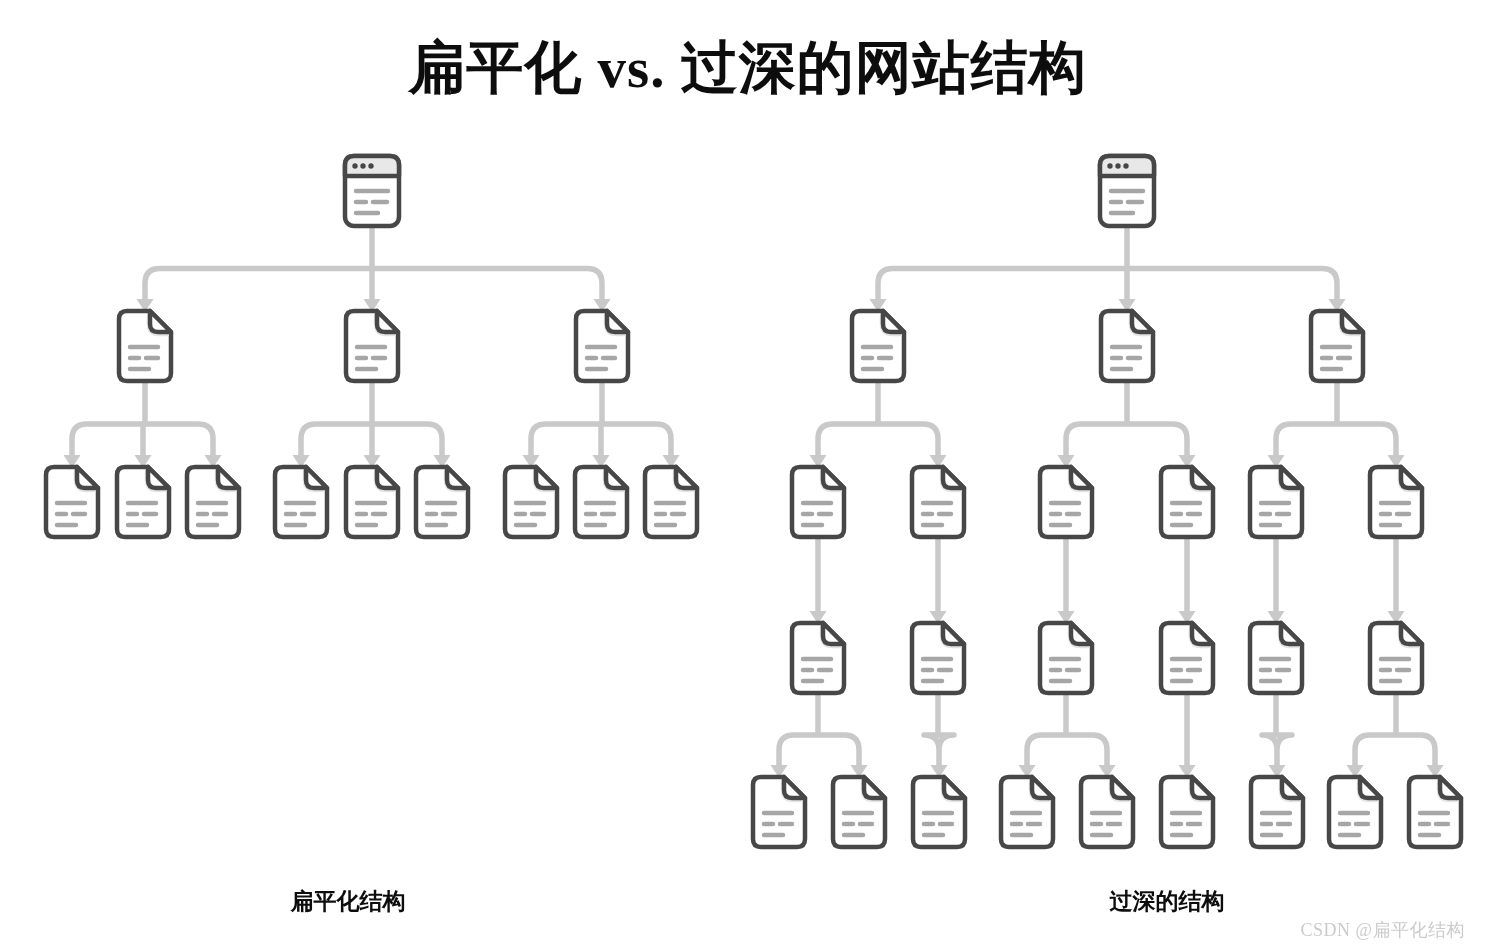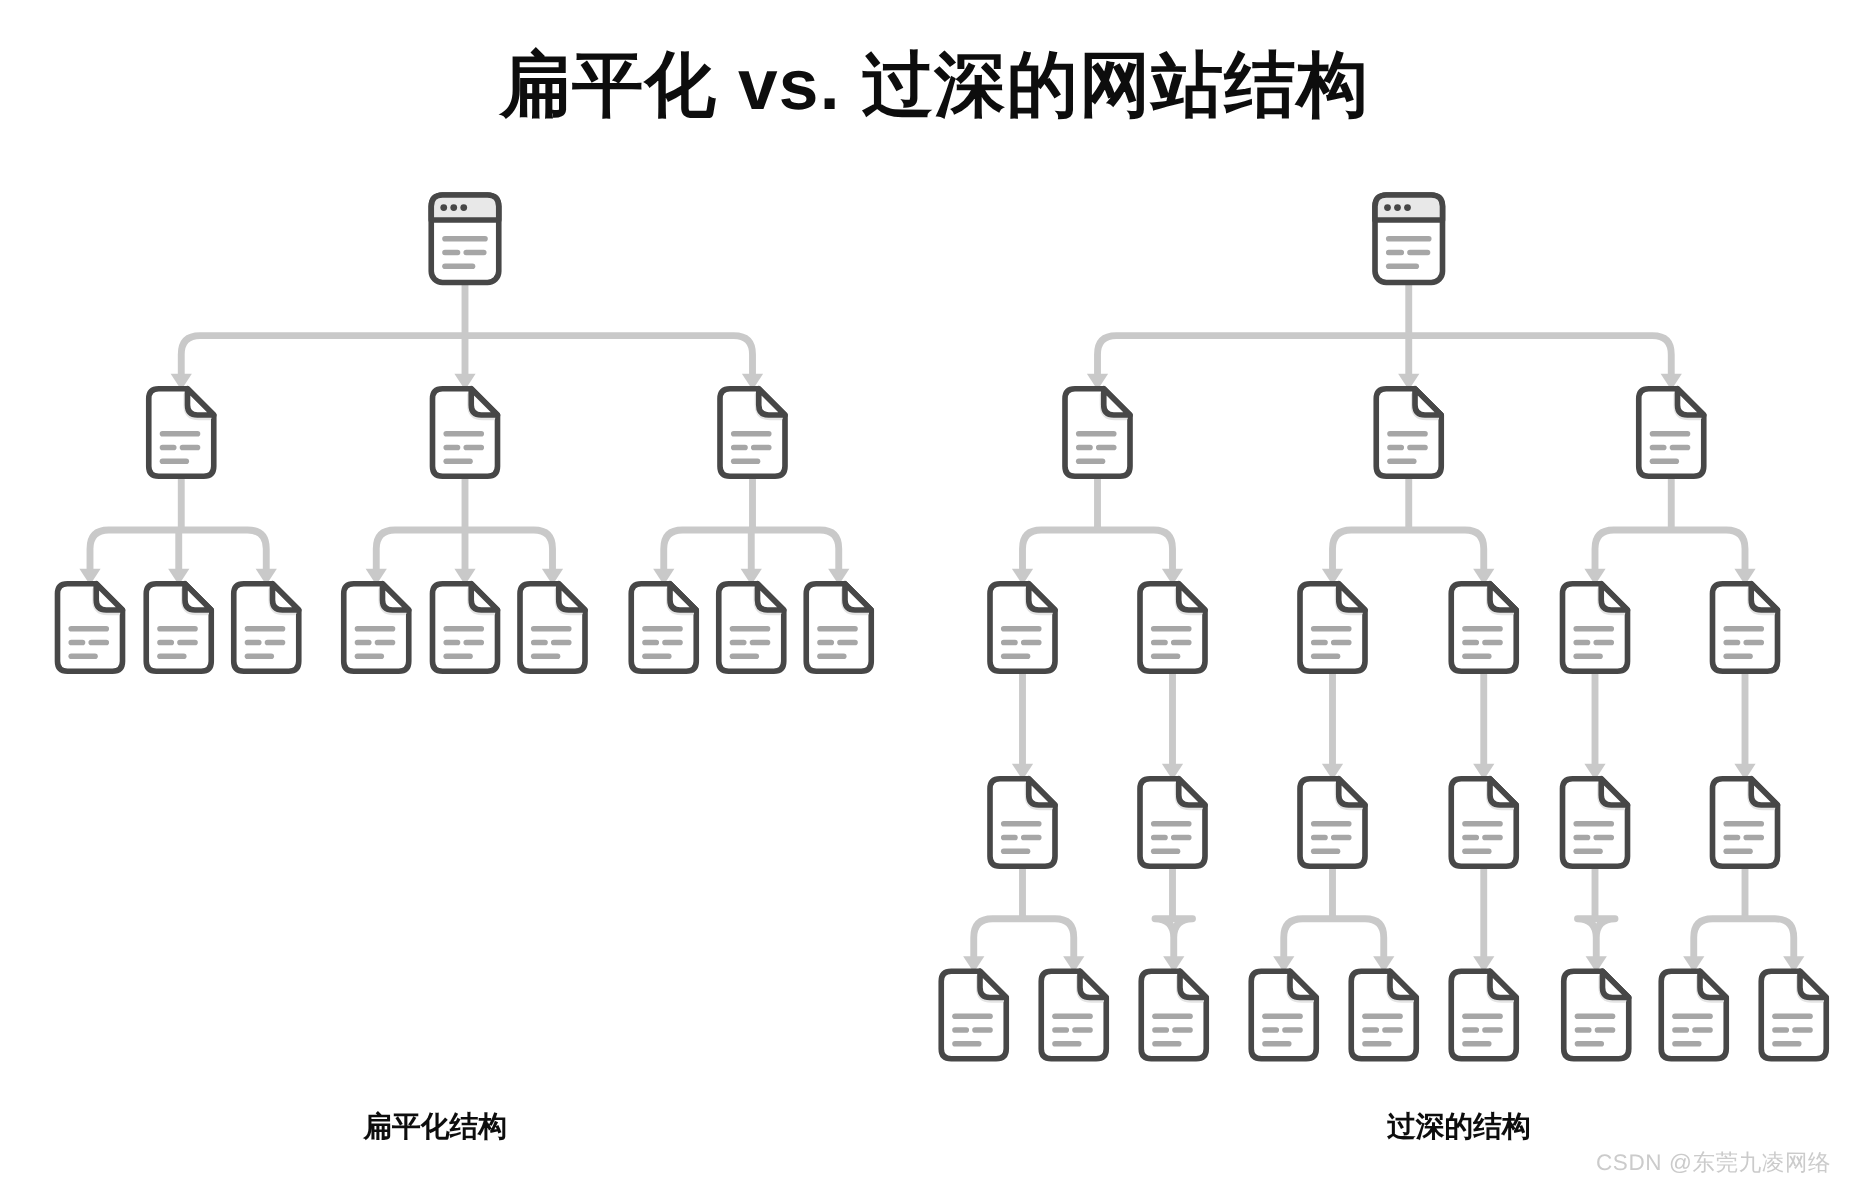--- a/index.html
+++ b/index.html
@@ -11,21 +11,21 @@
     --caption-color:#0d0d0d;
     --watermark-color:#cbcbcb;
     --bg:#ffffff;
   }
   html,body{margin:0;padding:0;background:var(--bg);}
   .canvas{
     position:relative;
     width:1495px;height:951px;
     background:var(--bg);
     overflow:hidden;
-    font-family:Liberation Sans, sans-serif;
+    font-family:Liberation Serif, serif;
   }
   .title{
     position:absolute;top:30px;left:0;width:1495px;margin:0;
     text-align:center;
     font-size:57px;font-weight:700;letter-spacing:1px;
     color:var(--title-color);
   }
   #diagram{position:absolute;top:0;left:0;}
   .caption{
     position:absolute;top:886px;width:400px;
@@ -188,15 +188,15 @@
           <use x="1248" y="774" width="58" height="76" href="#icon-doc" xlink:href="#icon-doc"></use>
           <use x="1326" y="774" width="58" height="76" href="#icon-doc" xlink:href="#icon-doc"></use>
           <use x="1406" y="774" width="58" height="76" href="#icon-doc" xlink:href="#icon-doc"></use>
         </g>
       </g>
     </svg>
 
   <div class="caption caption-right">过深的结构</div>
   <div class="caption caption-left">扁平化结构</div>
 
-  <div class="watermark">CSDN @东莞九凌网络</div>
+  <div class="watermark">CSDN @扁平化结构</div>
 
 </div>
 
 </body></html>

